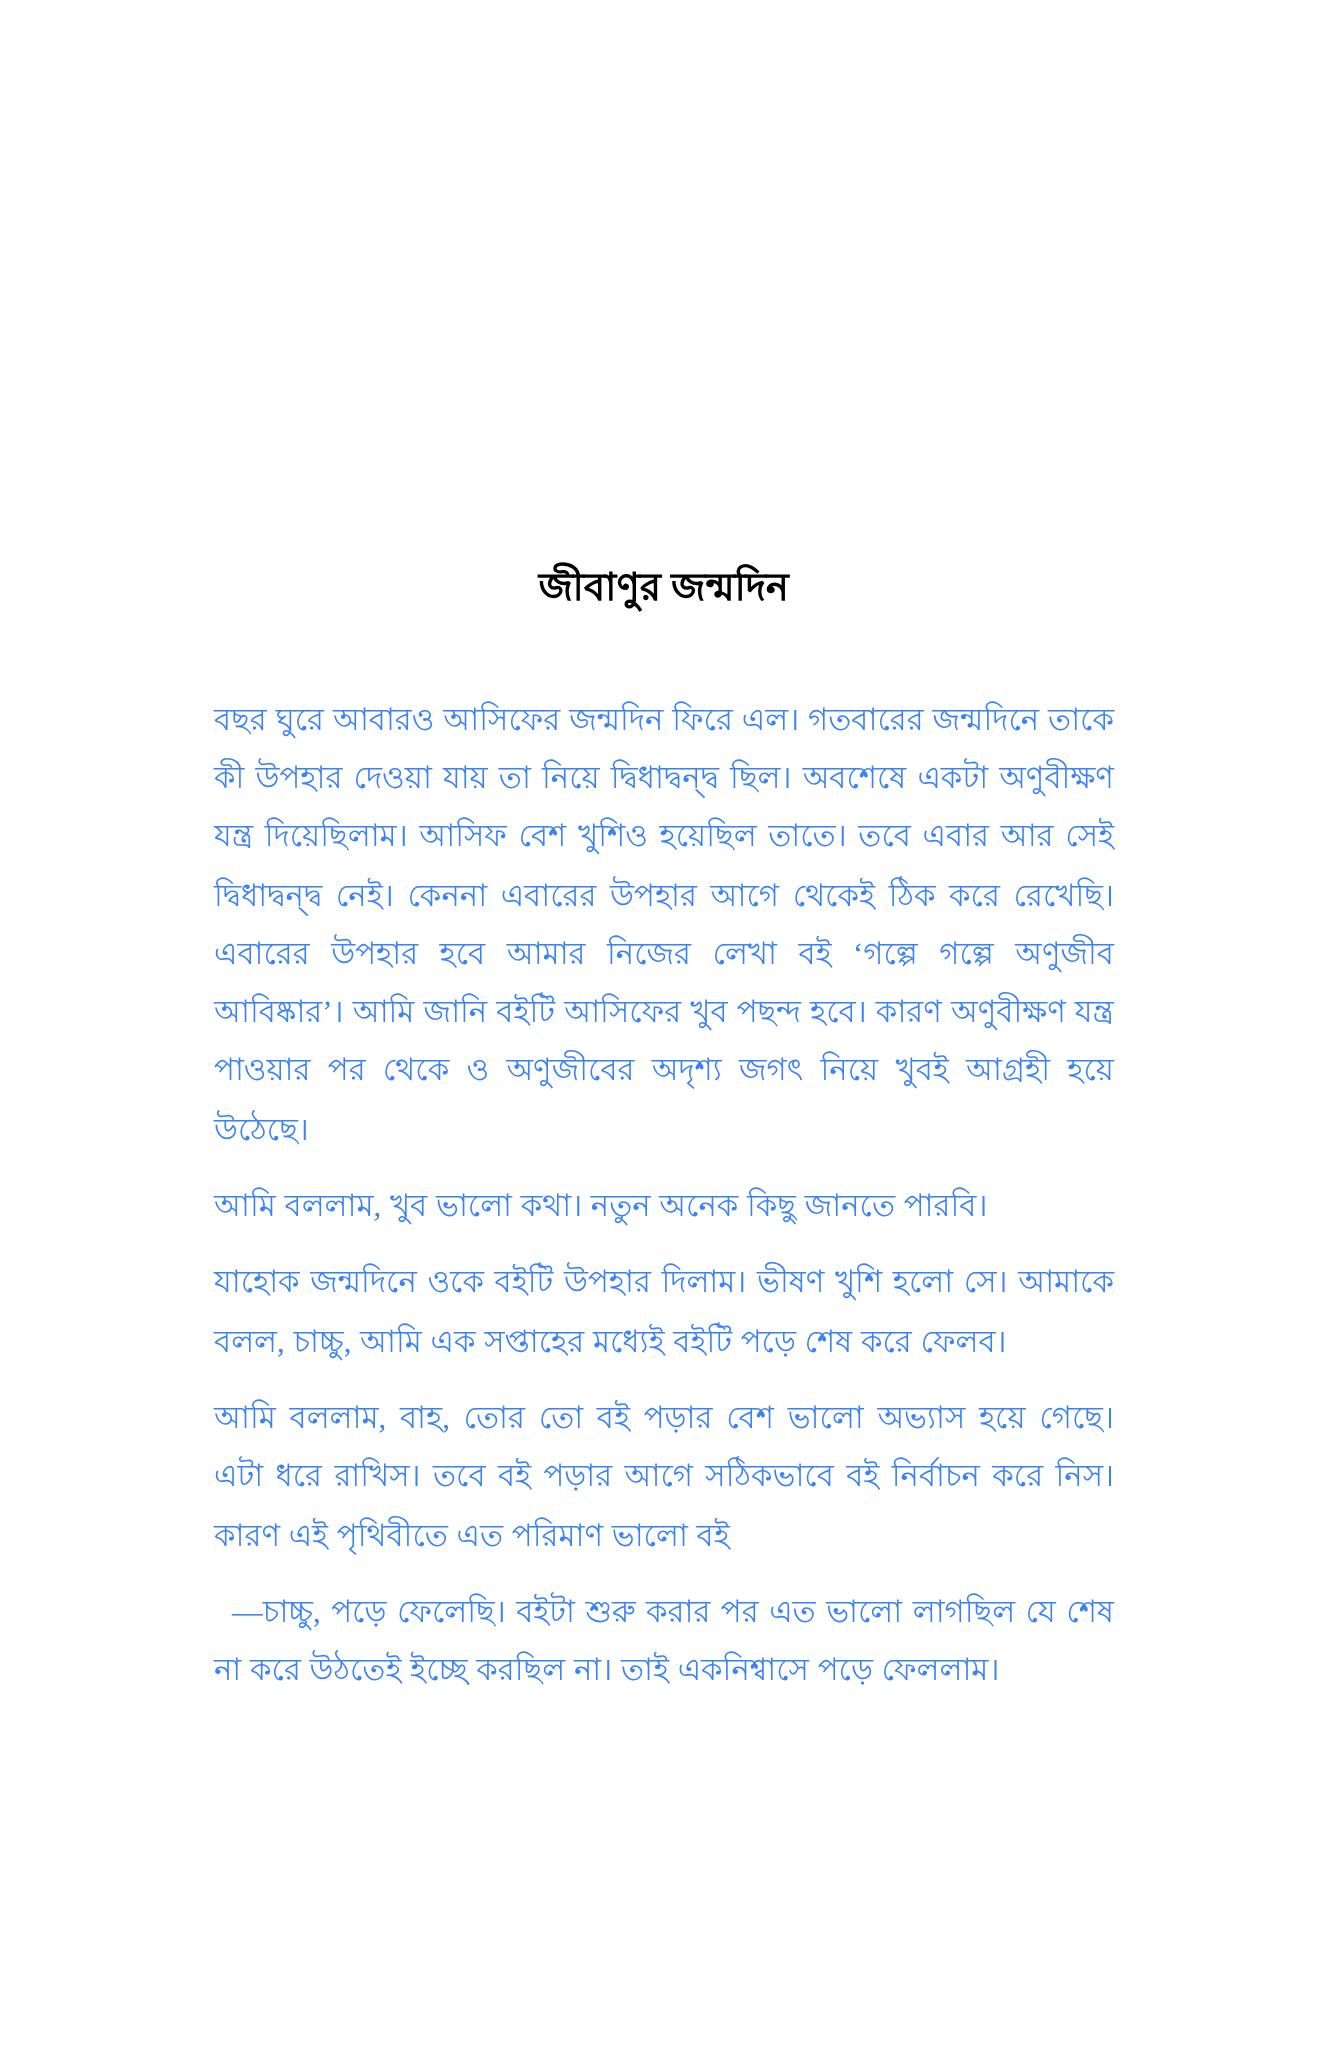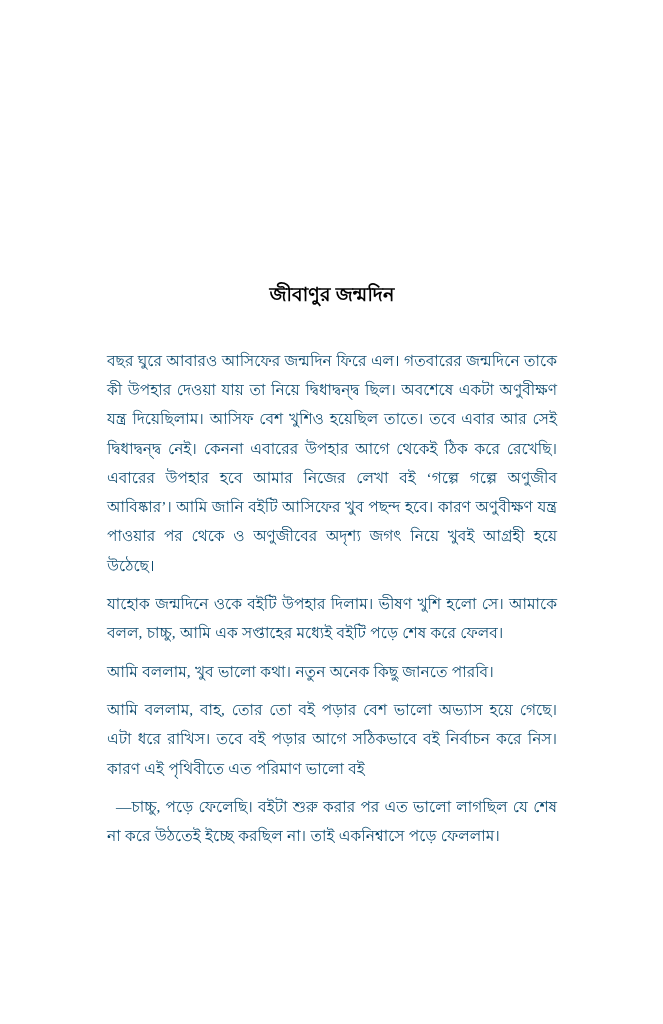--- a/index.html
+++ b/index.html
@@ -35,21 +35,21 @@
     text-align: center;
     color: #000000;
     letter-spacing: 0.2px;
     margin: 0 0 38px 0;
     line-height: 1.3;
   }
 
   .para {
     font-size: 15.4px;
     line-height: 29.3px;
-    color: #0c4a6e;
+    color: #3b82f6;
     text-align: justify;
     text-justify: inter-word;
     margin: 0 0 9px 0;
     word-spacing: 0.5px;
   }
   .para:last-of-type { margin-bottom: 0; }
 
   
   .para.tight { margin-bottom: 9px; }
 
@@ -82,23 +82,23 @@
 <body>
 
 <div class="page">
 
   <div class="content">
 
     <h1 class="chapter-title">জীবাণুর জন্মদিন</h1>
 
     <p class="para">বছর ঘুরে আবারও আসিফের জন্মদিন ফিরে এল। গতবারের জন্মদিনে তাকে কী উপহার দেওয়া যায় তা নিয়ে দ্বিধাদ্বন্দ্ব ছিল। অবশেষে একটা অণুবীক্ষণ যন্ত্র দিয়েছিলাম। আসিফ বেশ খুশিও হয়েছিল তাতে। তবে এবার আর সেই দ্বিধাদ্বন্দ্ব নেই। কেননা এবারের উপহার আগে থেকেই ঠিক করে রেখেছি। এবারের উপহার হবে আমার নিজের লেখা বই ‘গল্পে গল্পে অণুজীব আবিষ্কার’। আমি জানি বইটি আসিফের খুব পছন্দ হবে। কারণ অণুবীক্ষণ যন্ত্র পাওয়ার পর থেকে ও অণুজীবের অদৃশ্য জগৎ নিয়ে খুবই আগ্রহী হয়ে উঠেছে।</p>
 
+    <p class="para tight">আমি বললাম, খুব ভালো কথা। নতুন অনেক কিছু জানতে পারবি।</p>
+
     <p class="para">যাহোক জন্মদিনে ওকে বইটি উপহার দিলাম। ভীষণ খুশি হলো সে। আমাকে বলল, চাচ্চু, আমি এক সপ্তাহের মধ্যেই বইটি পড়ে শেষ করে ফেলব।</p>
-
-    <p class="para tight">আমি বললাম, খুব ভালো কথা। নতুন অনেক কিছু জানতে পারবি।</p>
 
 
     <p class="para">আমি বললাম, বাহ, তোর তো বই পড়ার বেশ ভালো অভ্যাস হয়ে গেছে। এটা ধরে রাখিস। তবে বই পড়ার আগে সঠিকভাবে বই নির্বাচন করে নিস। কারণ এই পৃথিবীতে এত পরিমাণ ভালো বই</p>
 
     <p class="para dialogue">—চাচ্চু, পড়ে ফেলেছি। বইটা শুরু করার পর এত ভালো লাগছিল যে শেষ না করে উঠতেই ইচ্ছে করছিল না। তাই একনিশ্বাসে পড়ে ফেললাম।</p>
 
   </div>
 
   <div class="footer">
     <span class="book-title">রোগ জীবাণুর গল্প</span><span class="sep">●</span><span class="folio">১৩</span>

